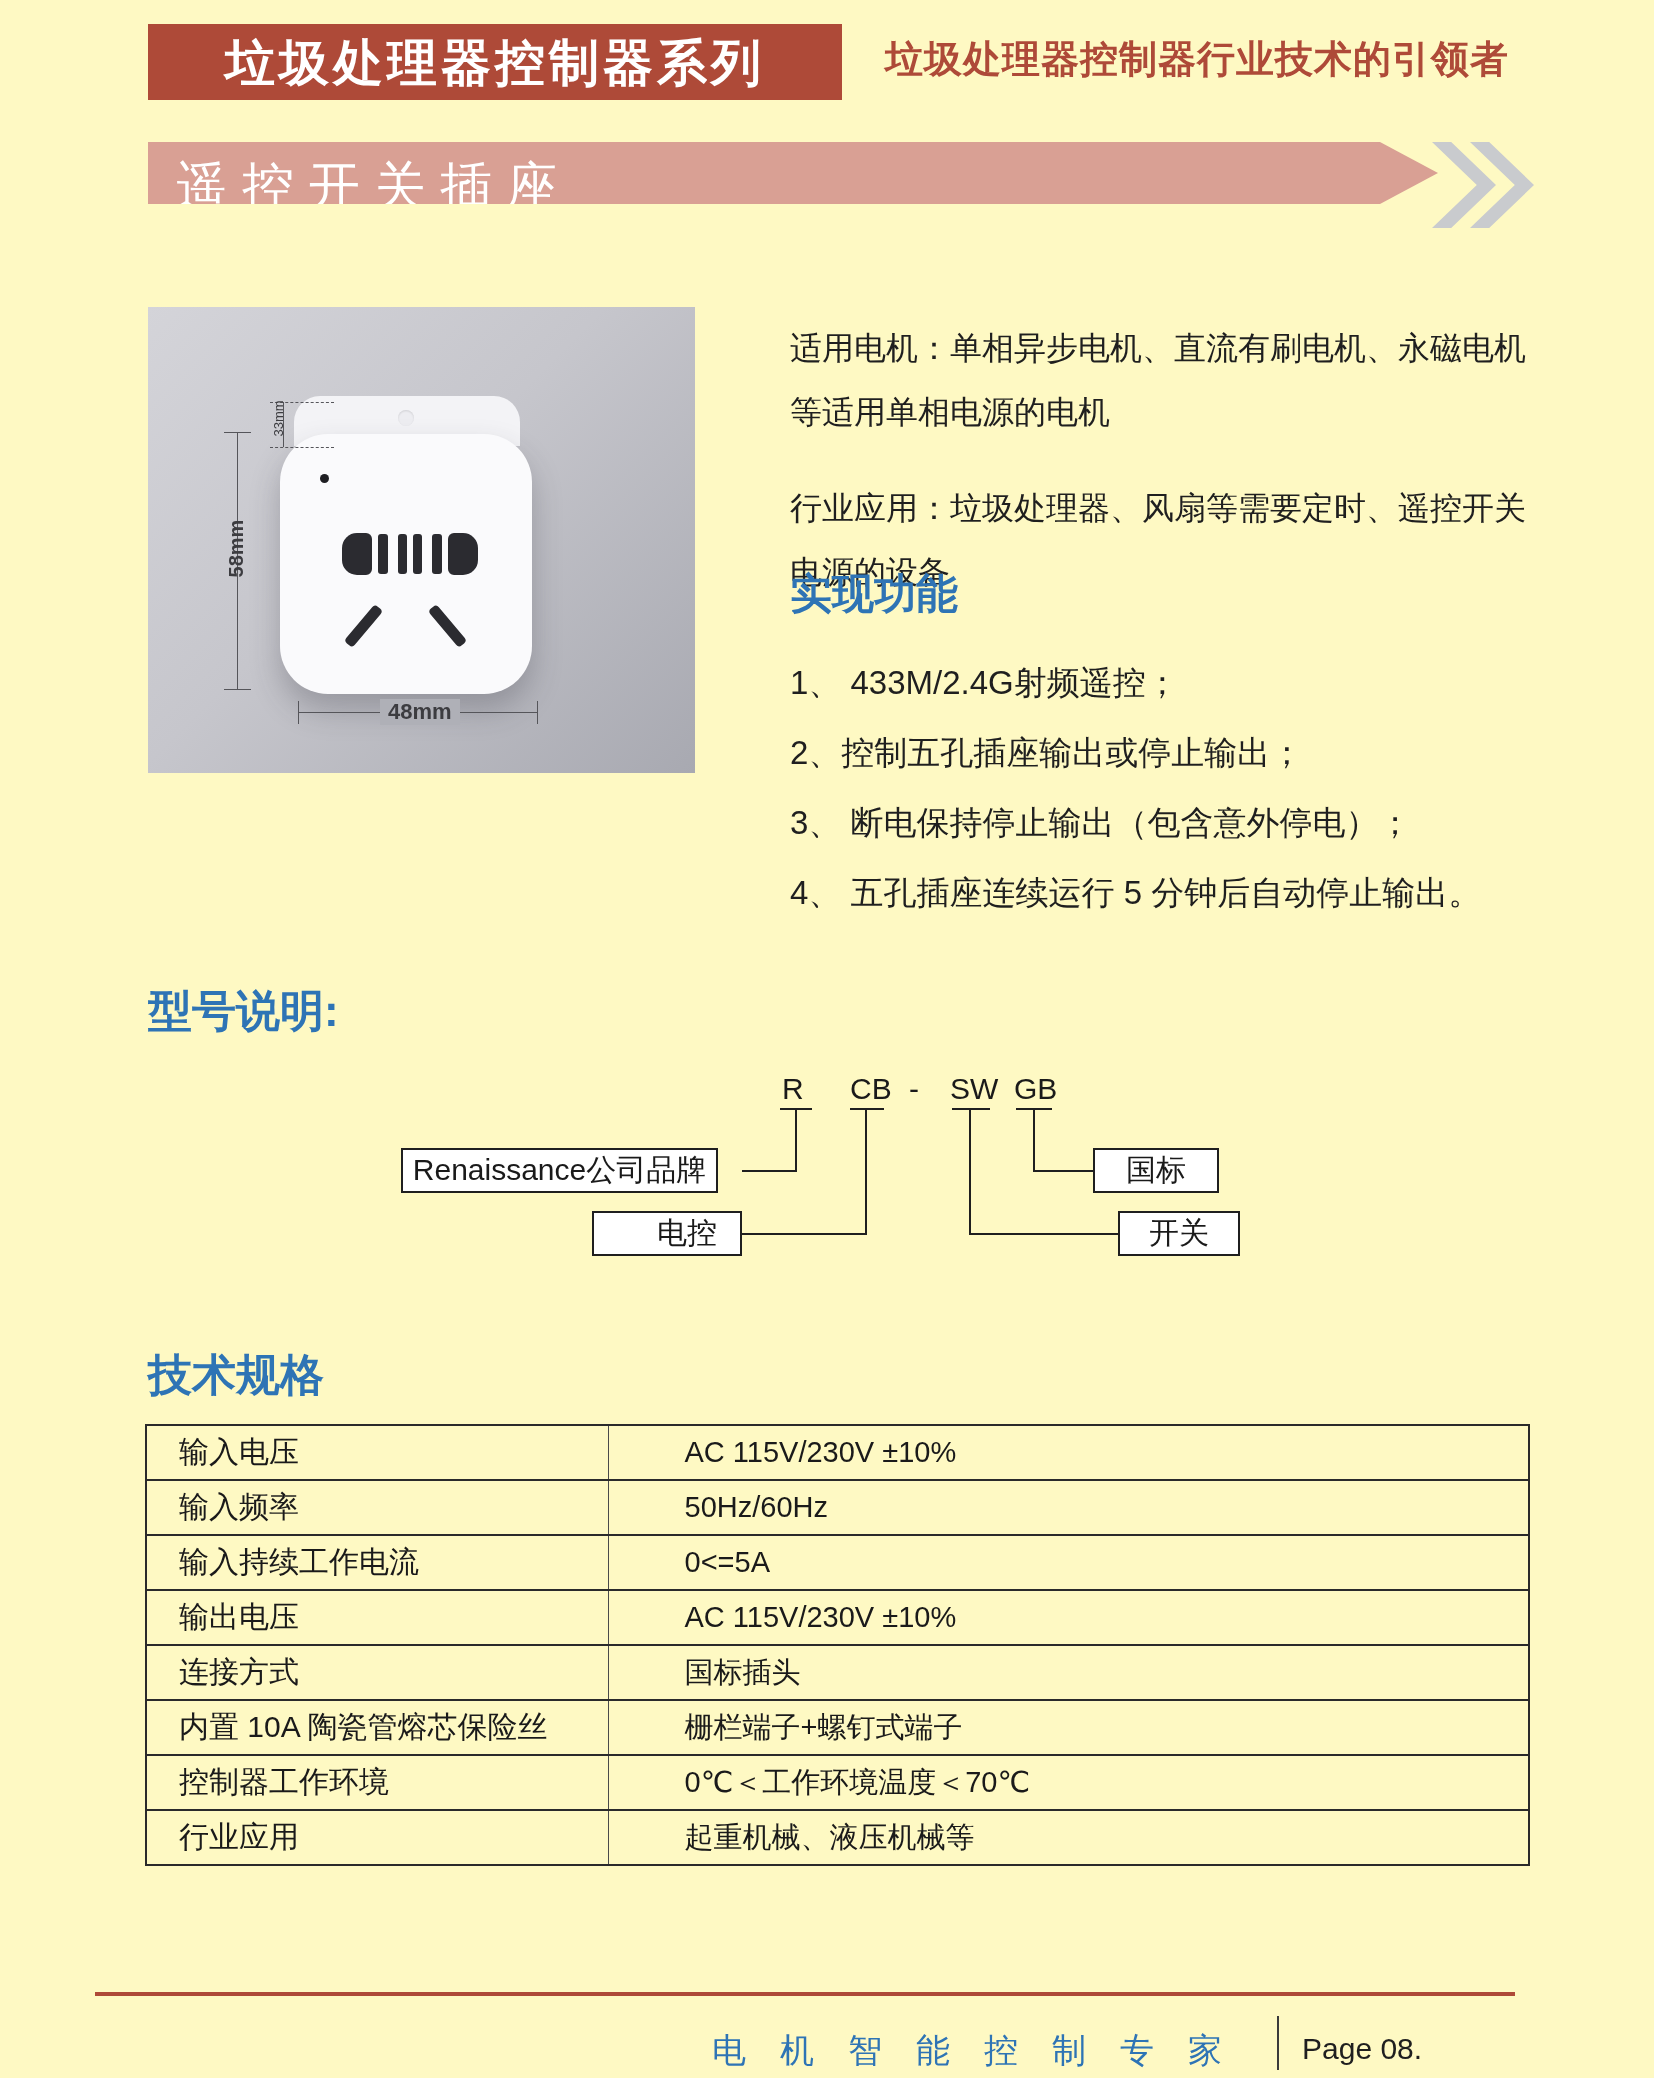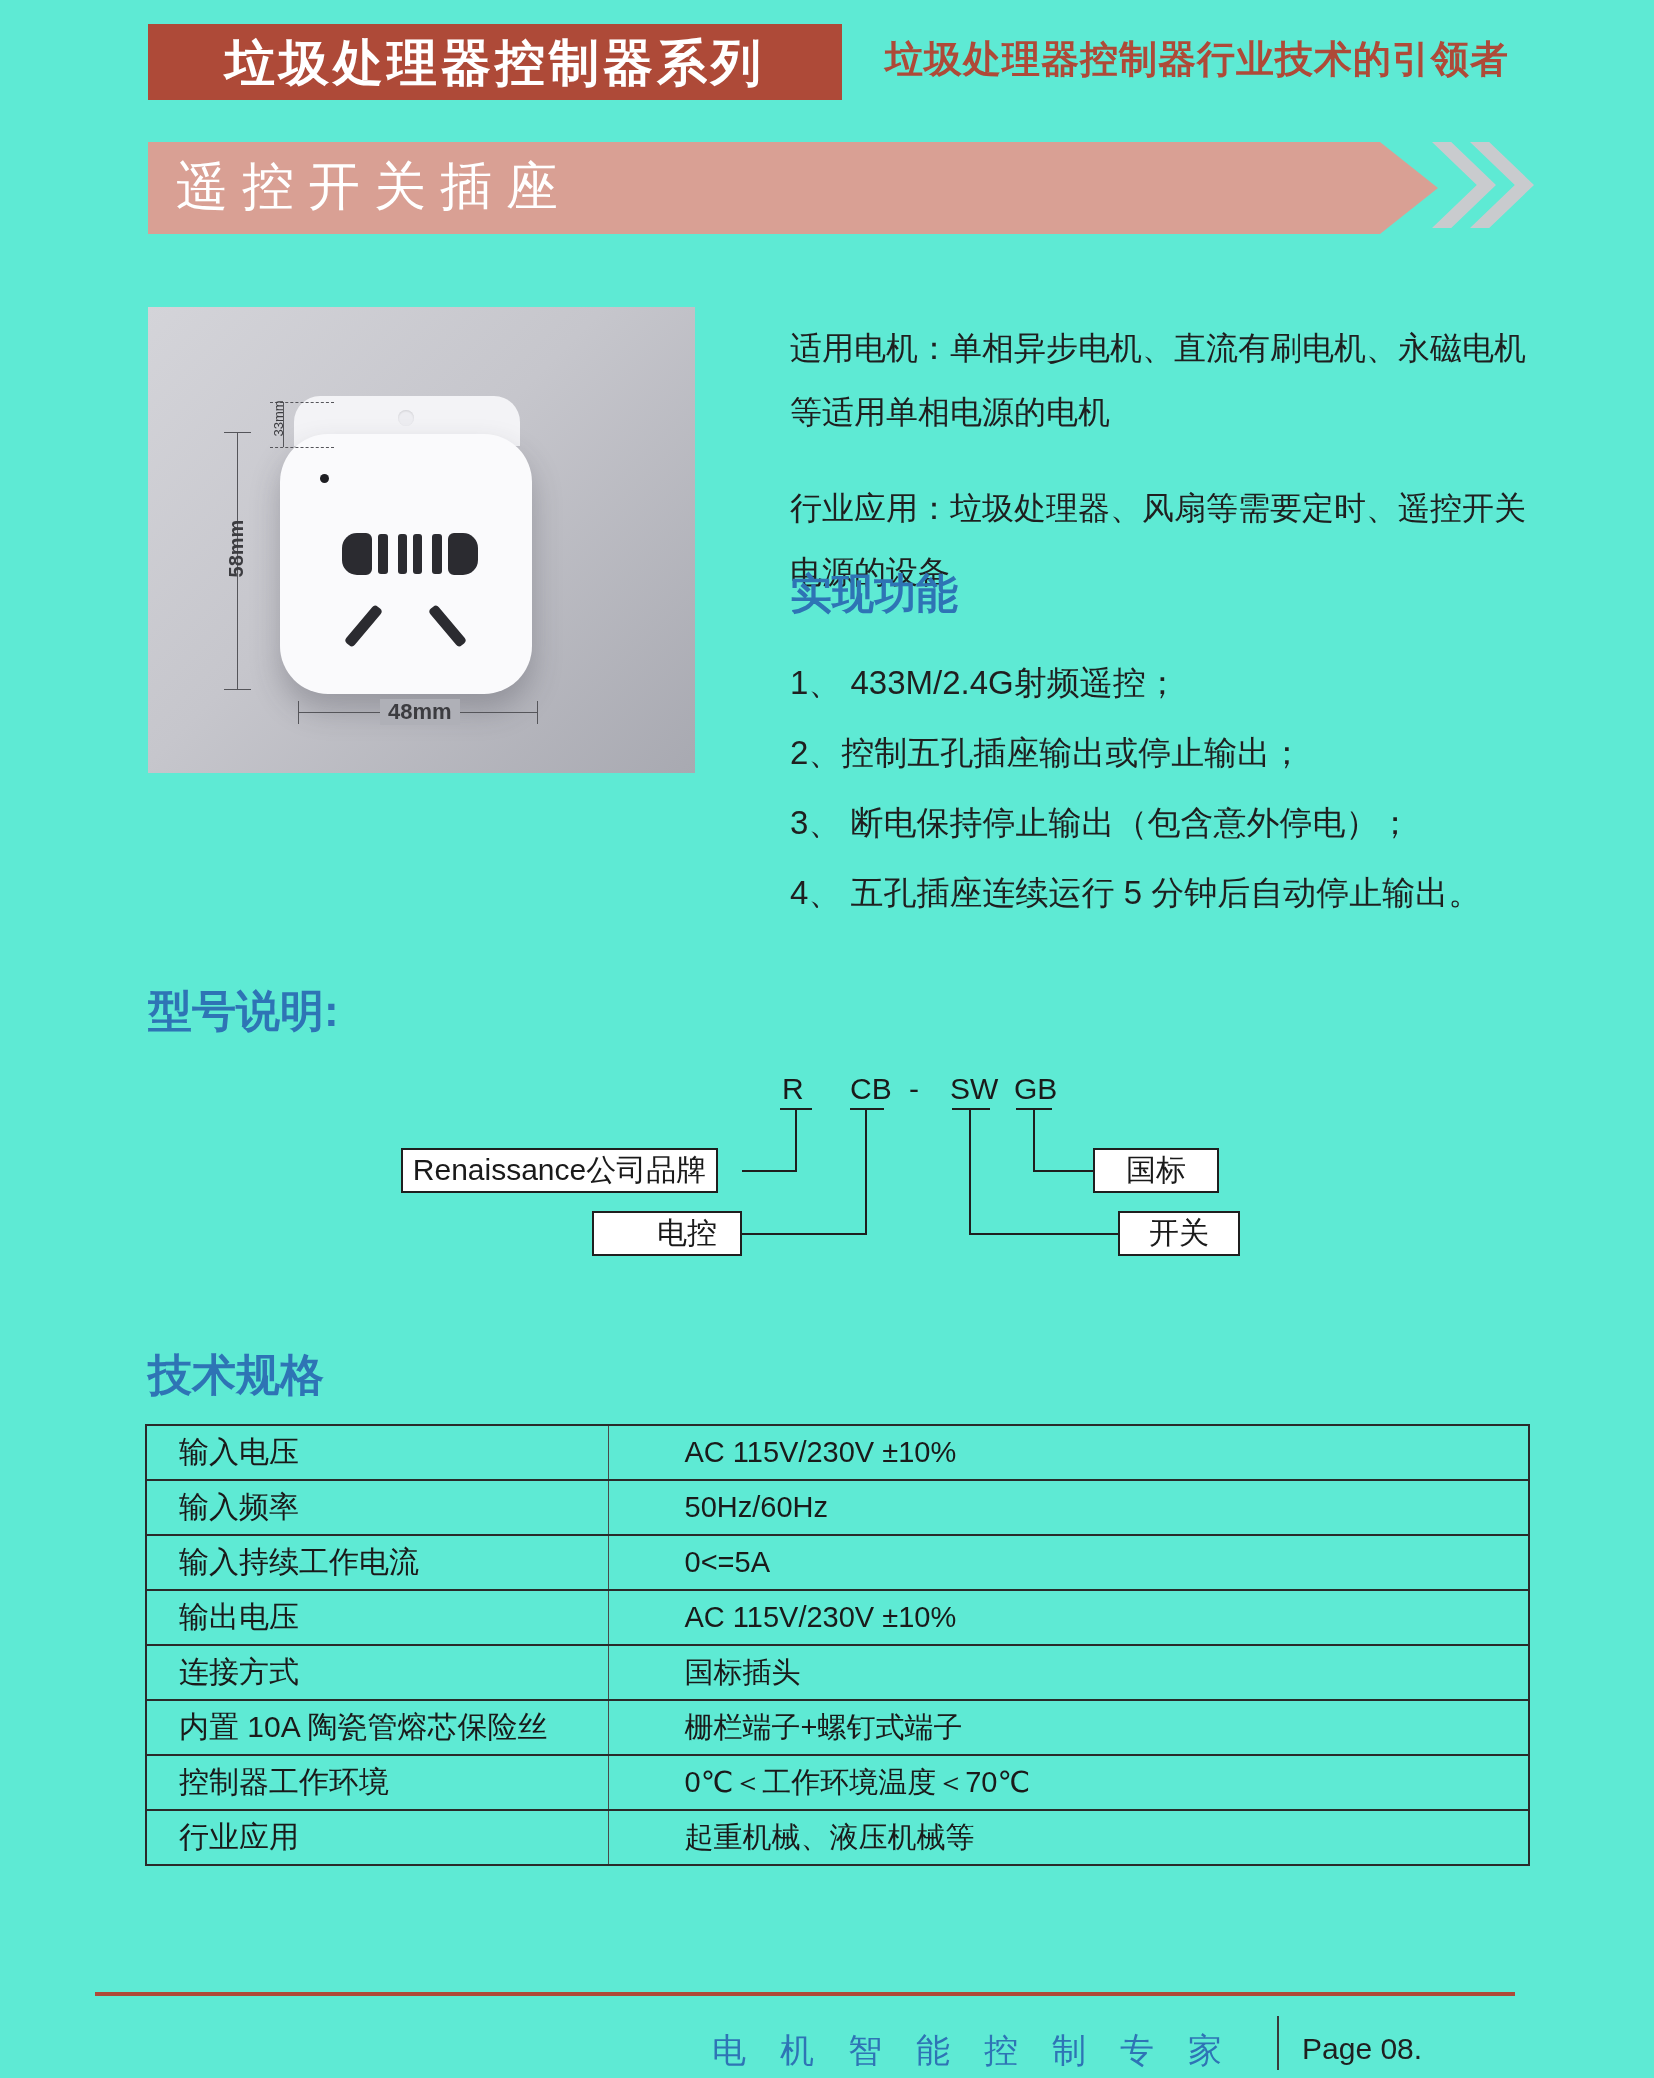--- a/index.html
+++ b/index.html
@@ -5,31 +5,31 @@
   :root{
     --brand-red:#AE4A38;
     --salmon:#D9A094;
     --chevron-gray:#C9CBCE;
     --heading-blue:#2E74B5;
     --ink:#222222;
   }
   *{margin:0;padding:0;box-sizing:border-box;}
   html,body{background:#ffffff;}
   body{font-family:"Liberation Sans","DejaVu Sans",sans-serif;color:var(--ink);}
-  .page{position:relative;width:1654px;height:2078px;background:#5eead4;overflow:hidden;}
+  .page{position:relative;width:1654px;height:2078px;background:#fef9c3;overflow:hidden;}
 
   
   .top-banner{position:absolute;left:148px;top:24px;width:694px;height:76px;
     background:var(--brand-red);color:#ffffff;font-size:50px;font-weight:bold;
     letter-spacing:4px;text-align:center;line-height:78px;}
   .top-tagline{position:absolute;left:885px;top:34px;font-size:38px;font-weight:bold;
     color:var(--brand-red);letter-spacing:1px;white-space:nowrap;}
 
   
-  .section-banner{position:absolute;left:148px;top:142px;width:1290px;height:92px;
+  .section-banner{position:absolute;left:148px;top:142px;width:1290px;height:62px;
     background:var(--salmon);color:#ffffff;font-size:52px;letter-spacing:14px;
     line-height:88px;padding-left:28px;
     clip-path:polygon(0 0,calc(100% - 58px) 0,100% 50%,calc(100% - 58px) 100%,0 100%);}
   .chev{position:absolute;top:142px;width:64px;height:86px;background:var(--chevron-gray);
     clip-path:polygon(0 0,30% 0,100% 50%,30% 100%,0 100%,70% 50%);}
   .chev.c1{left:1432px;}
   .chev.c2{left:1470px;}
 
   
   .product{position:absolute;left:148px;top:307px;width:547px;height:466px;

